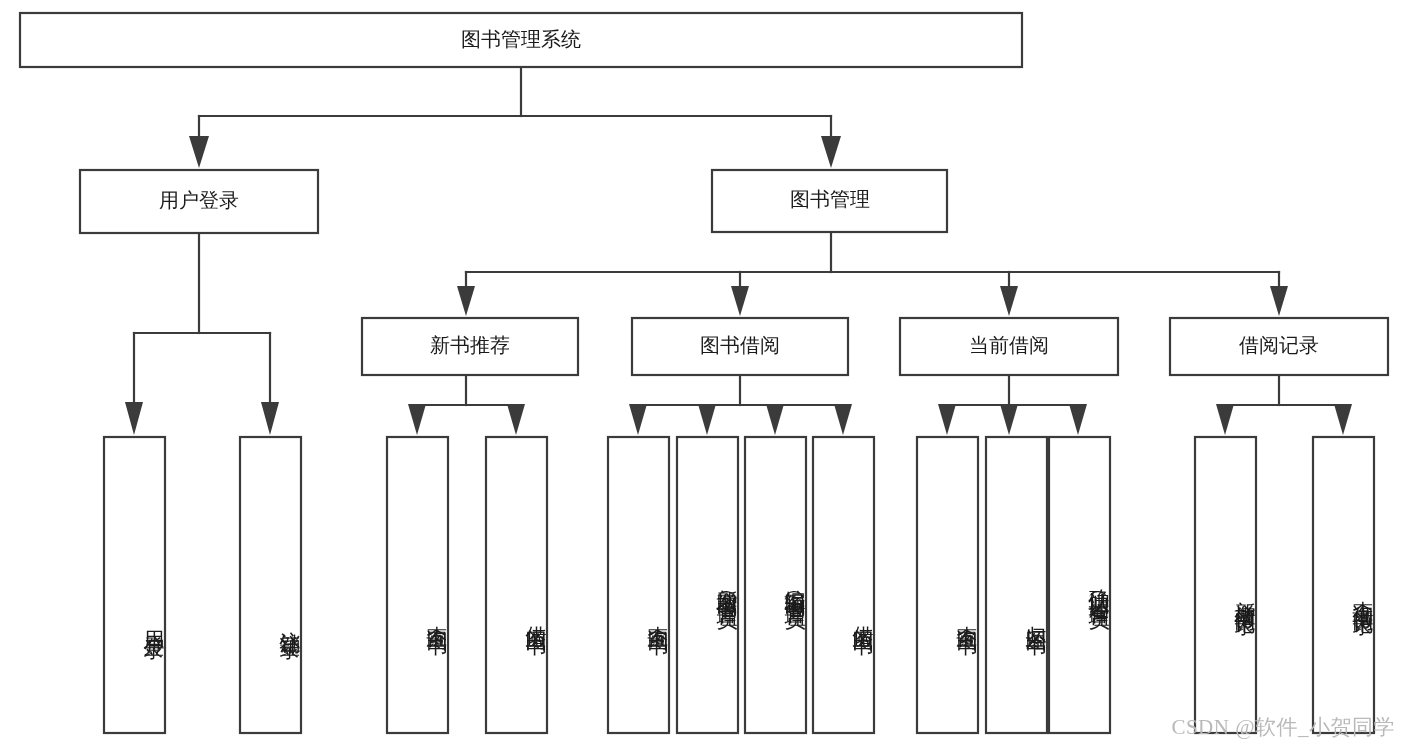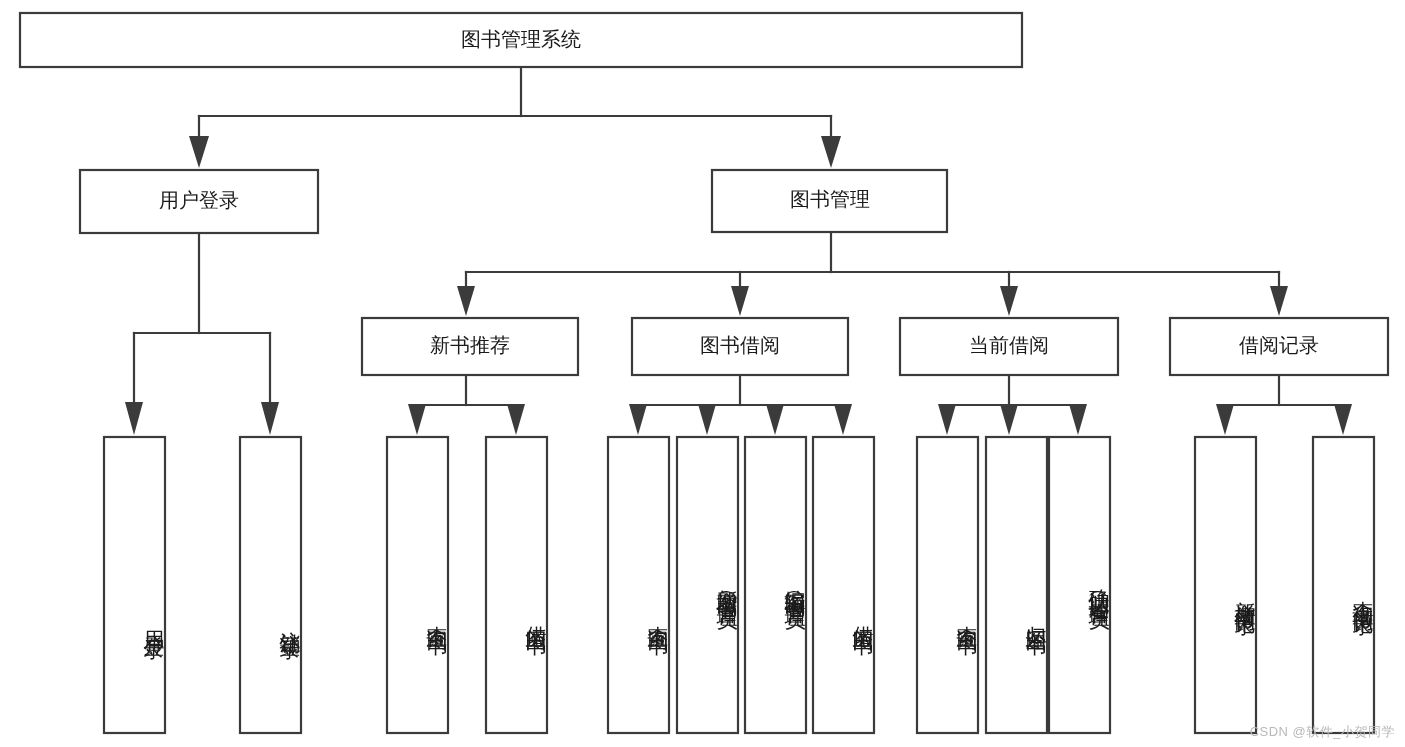--- a/index.html
+++ b/index.html
@@ -65,22 +65,22 @@
     line-height: 1;
     letter-spacing: 3px;
     color: #1b1b1b;
     white-space: nowrap;
     pointer-events: none;
   }
   .watermark {
     position: absolute;
     right: 10px;
     bottom: 6px;
-    font-family: Liberation Sans, sans-serif;
-    font-size: 13px;
+    font-family: Liberation Serif, serif;
+    font-size: 21px;
     color: #b9b9b9;
     letter-spacing: 0.5px;
     white-space: nowrap;
     user-select: none;
   }
 </style>
 </head>
 <body>
 
 <div id="diagram-root">

